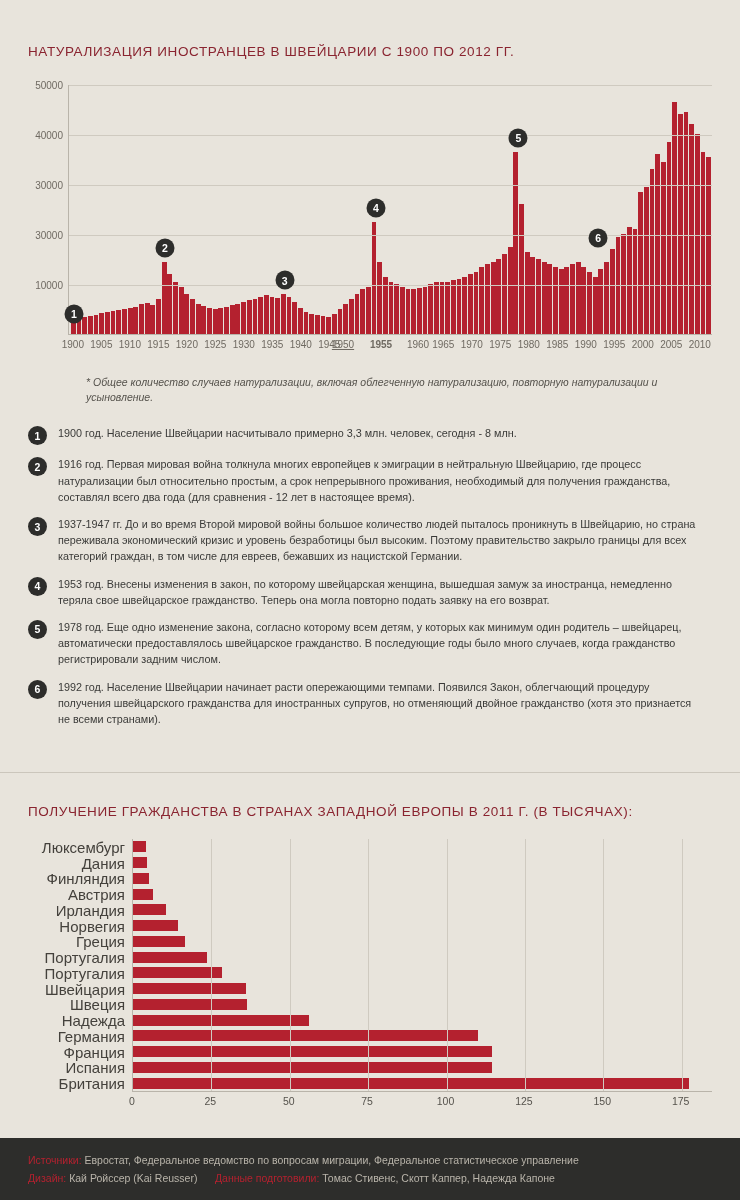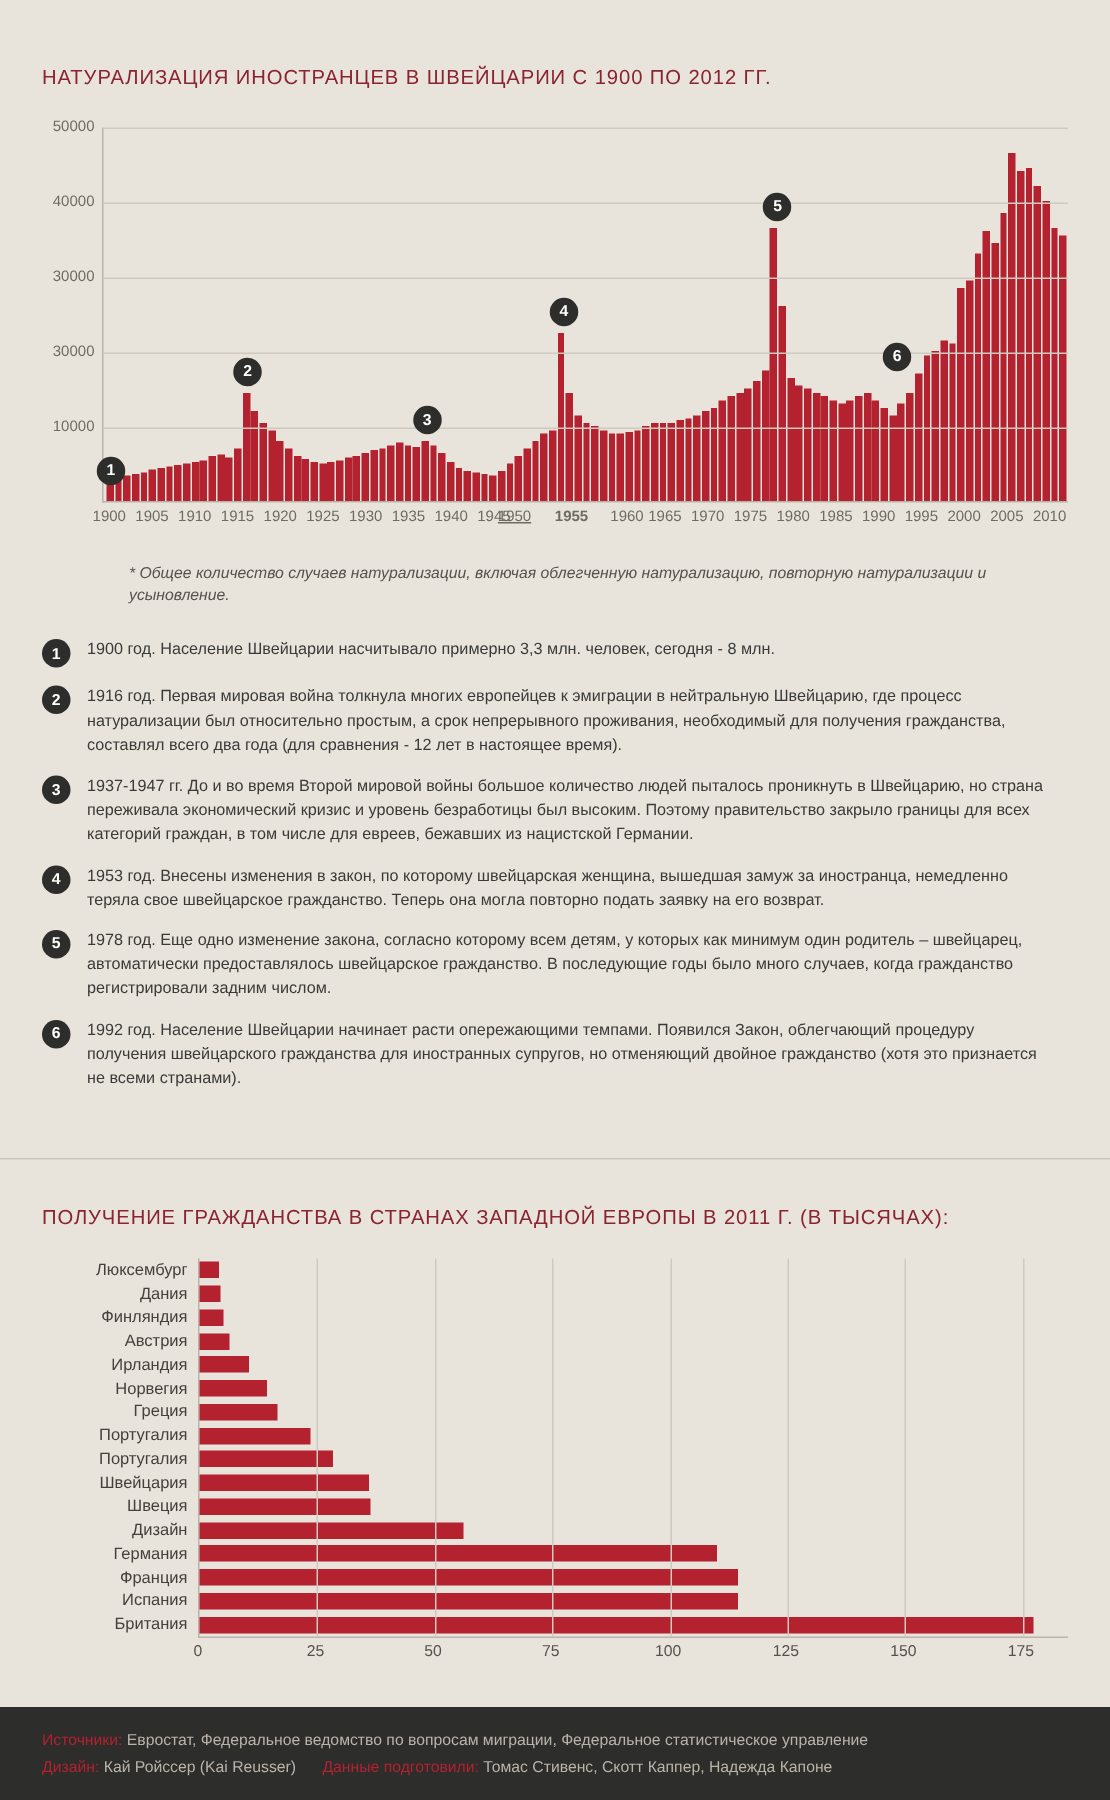--- a/index.html
+++ b/index.html
@@ -150,21 +150,21 @@
   .hbars {
     position:absolute; left:0; top:0; right:0; bottom:0;
     display:flex; flex-direction:column; justify-content:space-around;
   }
   .hbar-row { position:relative; height:11px; }
   .hbar { position:absolute; left:0; top:0; height:11px; background:#b4212f; }
   .hlabel {
     position:absolute;
     right:calc(100% + 8px);
     top:50%; transform:translateY(-50%);
-    font-size:11px;
+    font-size:15px;
     color:#44413c;
     white-space:nowrap;
     margin-left:38px;
   }
   .c2-xaxis { position:absolute; left:132px; top:260px; width:580px; height:16px; }
   .c2-xlabel {
     position:absolute; font-size:10.5px; color:#55524c;
     transform:translateX(-50%);
   }
 
@@ -425,21 +425,21 @@
             </div>
             <div class="hbar-row">
               <div class="hlabel">Швейцария</div>
               <div class="hbar" title="Швейцария: 36" style="width: 112.865px;"></div>
             </div>
             <div class="hbar-row">
               <div class="hlabel">Швеция</div>
               <div class="hbar" title="Швеция: 36.5" style="width: 114.432px;"></div>
             </div>
             <div class="hbar-row">
-              <div class="hlabel">Дизайн</div>
+              <div class="hlabel">Надежда</div>
               <div class="hbar" title="Италия: 56" style="width: 175.568px;"></div>
             </div>
             <div class="hbar-row">
               <div class="hlabel">Германия</div>
               <div class="hbar" title="Германия: 110" style="width: 344.865px;"></div>
             </div>
             <div class="hbar-row">
               <div class="hlabel">Франция</div>
               <div class="hbar" title="Франция: 114.5" style="width: 358.973px;"></div>
             </div>

